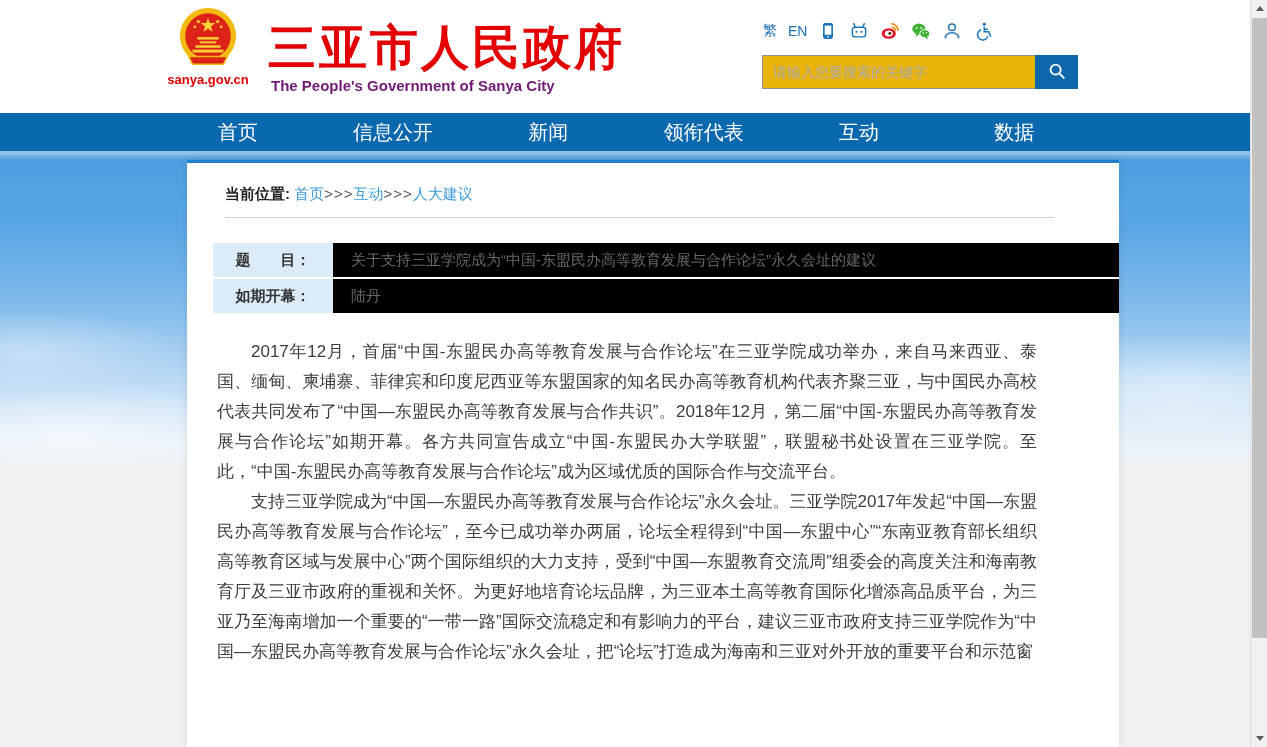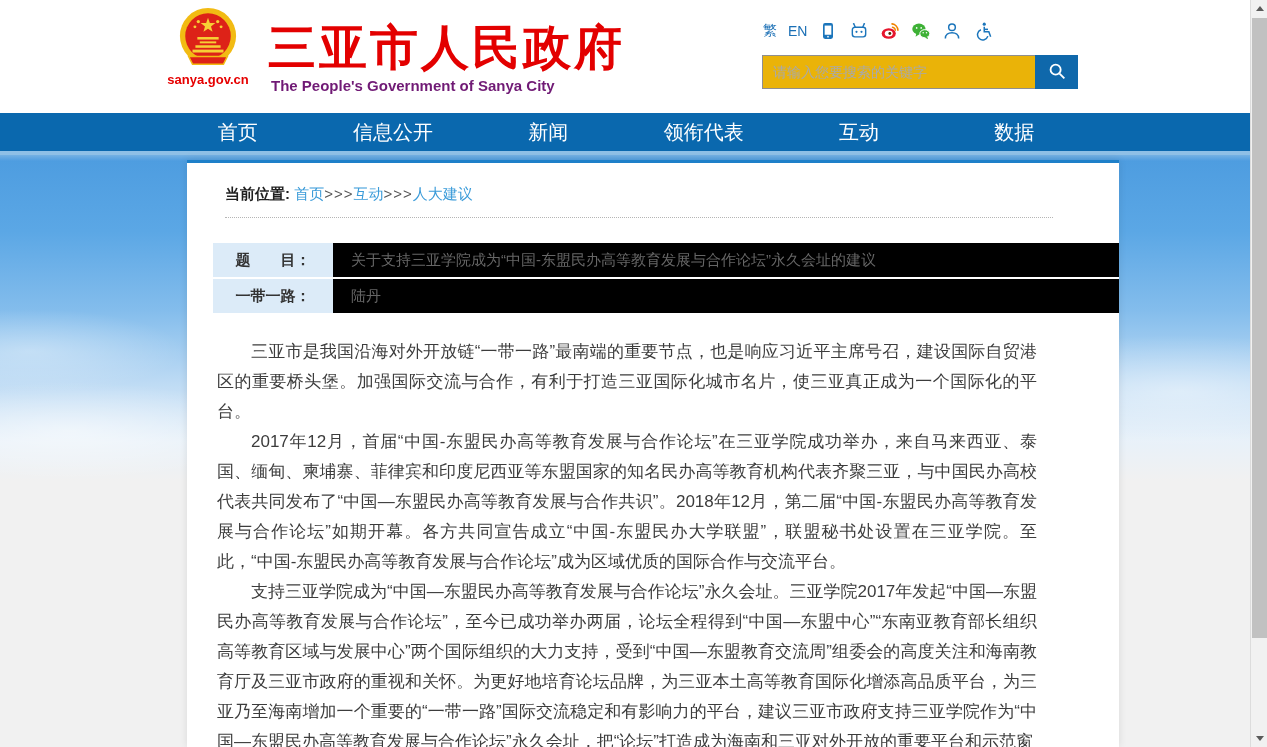--- a/index.html
+++ b/index.html
@@ -194,28 +194,27 @@
   </div>
   <div class="dotted-sep"></div>
 
   <table class="info-table">
     <tbody id="info-table-body">
         <tr>
           <td class="info-label">题　　目：</td>
           <td class="info-value">关于支持三亚学院成为“中国-东盟民办高等教育发展与合作论坛”永久会址的建议</td>
         </tr>
         <tr>
-          <td class="info-label">一带一路：</td>
+          <td class="info-label">如期开幕：</td>
           <td class="info-value">陆丹</td>
         </tr>
       </tbody>
   </table>
 
   <article class="article" id="article">
-      <p>三亚市是我国沿海对外开放链“一带一路”最南端的重要节点，也是响应习近平主席号召，建设国际自贸港区的重要桥头堡。加强国际交流与合作，有利于打造三亚国际化城市名片，使三亚真正成为一个国际化的平台。</p>
       <p>2017年12月，首届“中国-东盟民办高等教育发展与合作论坛”在三亚学院成功举办，来自马来西亚、泰国、缅甸、柬埔寨、菲律宾和印度尼西亚等东盟国家的知名民办高等教育机构代表齐聚三亚，与中国民办高校代表共同发布了“中国—东盟民办高等教育发展与合作共识”。2018年12月，第二届“中国-东盟民办高等教育发展与合作论坛”如期开幕。各方共同宣告成立“中国-东盟民办大学联盟”，联盟秘书处设置在三亚学院。至此，“中国-东盟民办高等教育发展与合作论坛”成为区域优质的国际合作与交流平台。</p>
       <p>支持三亚学院成为“中国—东盟民办高等教育发展与合作论坛”永久会址。三亚学院2017年发起“中国—东盟民办高等教育发展与合作论坛”，至今已成功举办两届，论坛全程得到“中国—东盟中心”“东南亚教育部长组织高等教育区域与发展中心”两个国际组织的大力支持，受到“中国—东盟教育交流周”组委会的高度关注和海南教育厅及三亚市政府的重视和关怀。为更好地培育论坛品牌，为三亚本土高等教育国际化增添高品质平台，为三亚乃至海南增加一个重要的“一带一路”国际交流稳定和有影响力的平台，建议三亚市政府支持三亚学院作为“中国—东盟民办高等教育发展与合作论坛”永久会址，把“论坛”打造成为海南和三亚对外开放的重要平台和示范窗</p>
     </article>
 </main>
 
 <div class="scrollbar">
   <div class="sb-arrow sb-up">
       <span class="tri"></span>
     </div>
   <div class="sb-thumb"></div>

